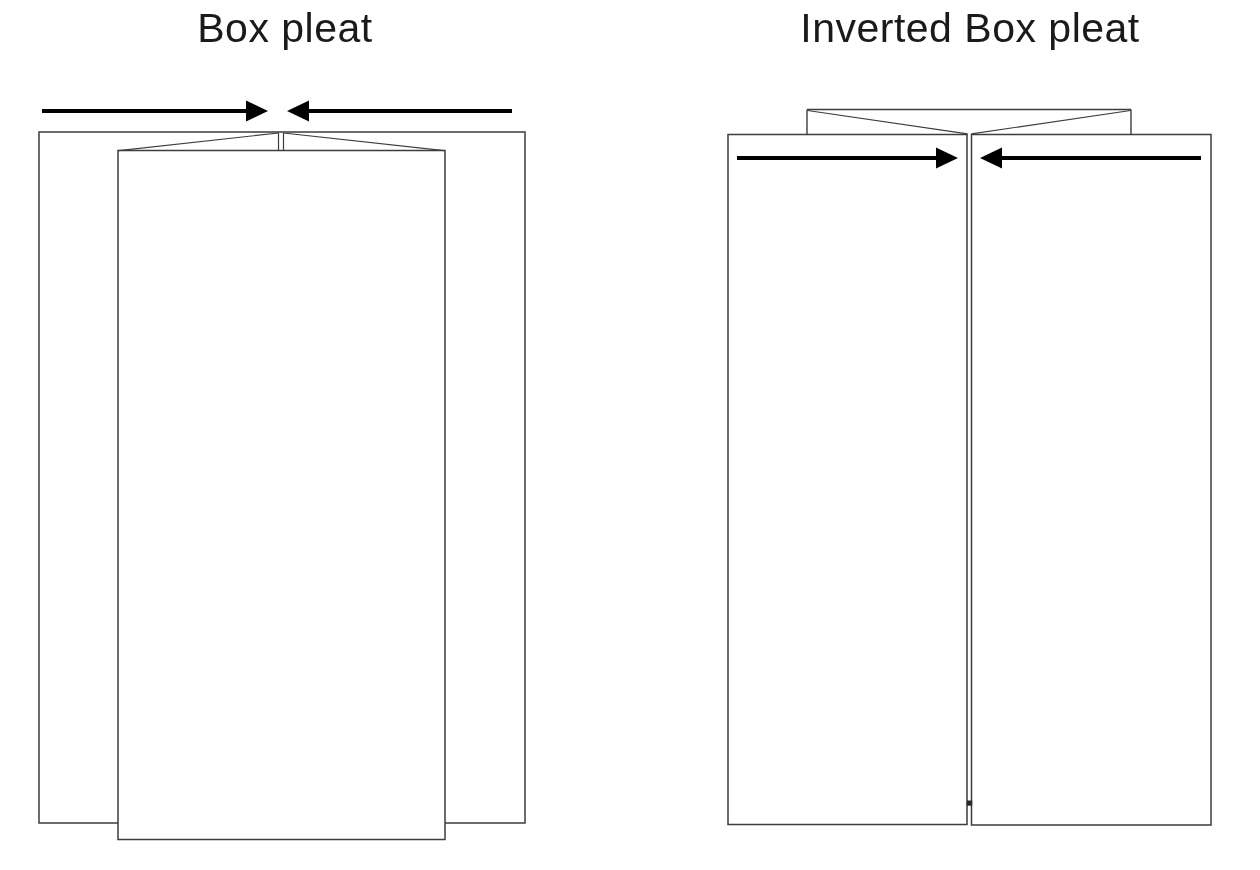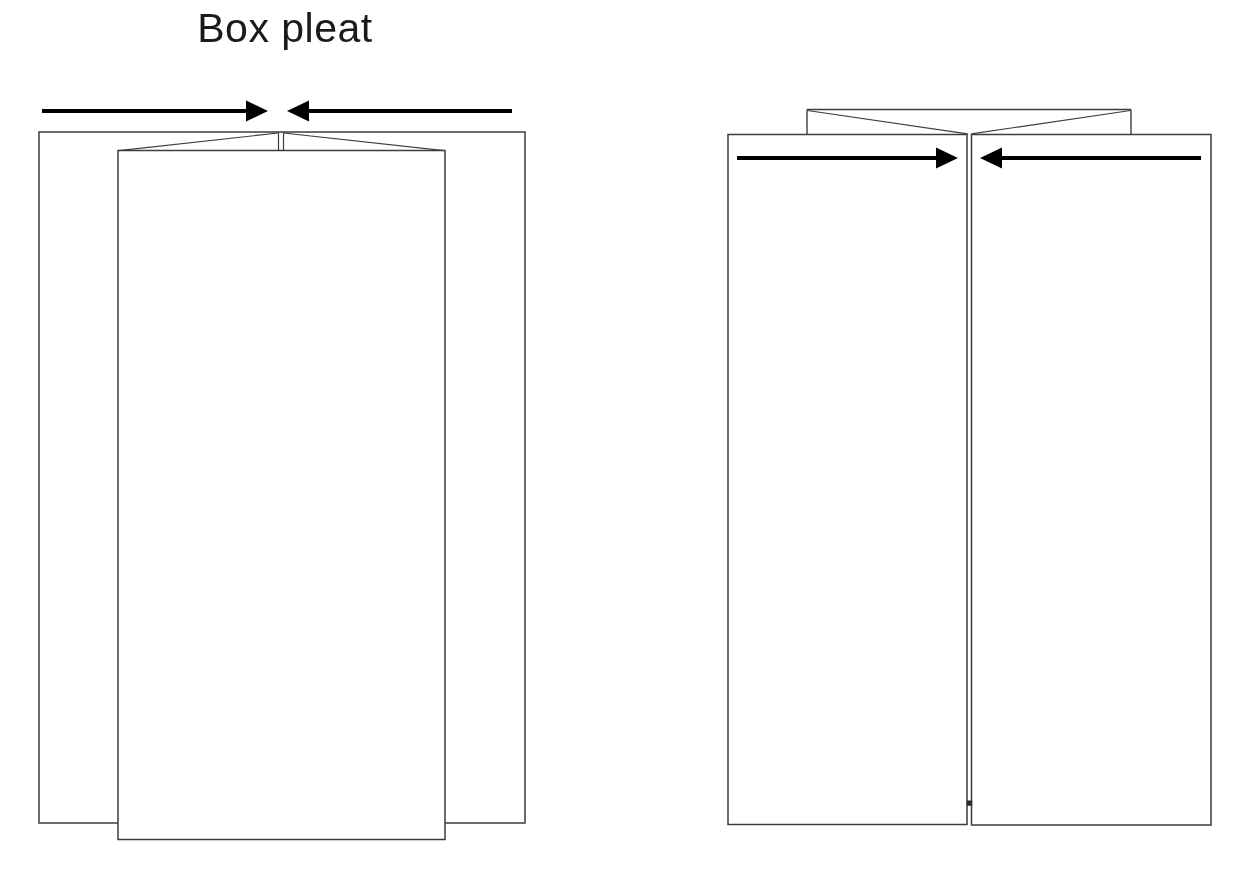--- a/index.html
+++ b/index.html
@@ -69,20 +69,21 @@
     stroke: none;
   }
 </style>
 </head>
 <body>
 
 <div class="canvas">
 
   <div class="diagram-title title-left">Box pleat</div>
 
+  <div class="diagram-title title-right">Inverted Box pleat</div>
 
   <svg class="artwork" width="1260" height="870" viewBox="0 0 1260 870" xmlns="http://www.w3.org/2000/svg">
 
     <g>
 
       <rect class="outline" x="39" y="132" width="486" height="691"></rect>
 
       <rect class="outline" x="118" y="150.5" width="327" height="689"></rect>
 
       <path class="foldline" d="M278.5 132.6 V150.4"></path>

